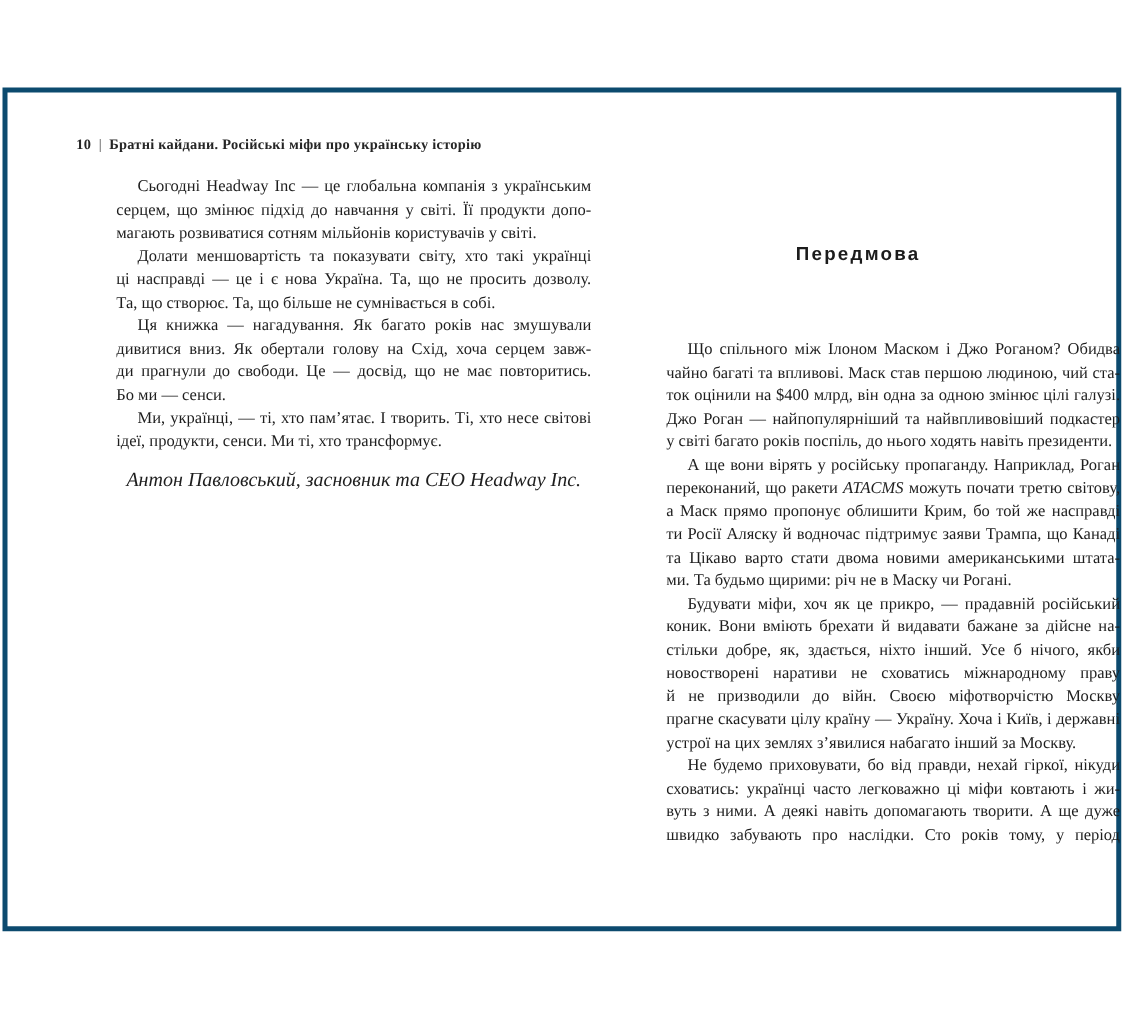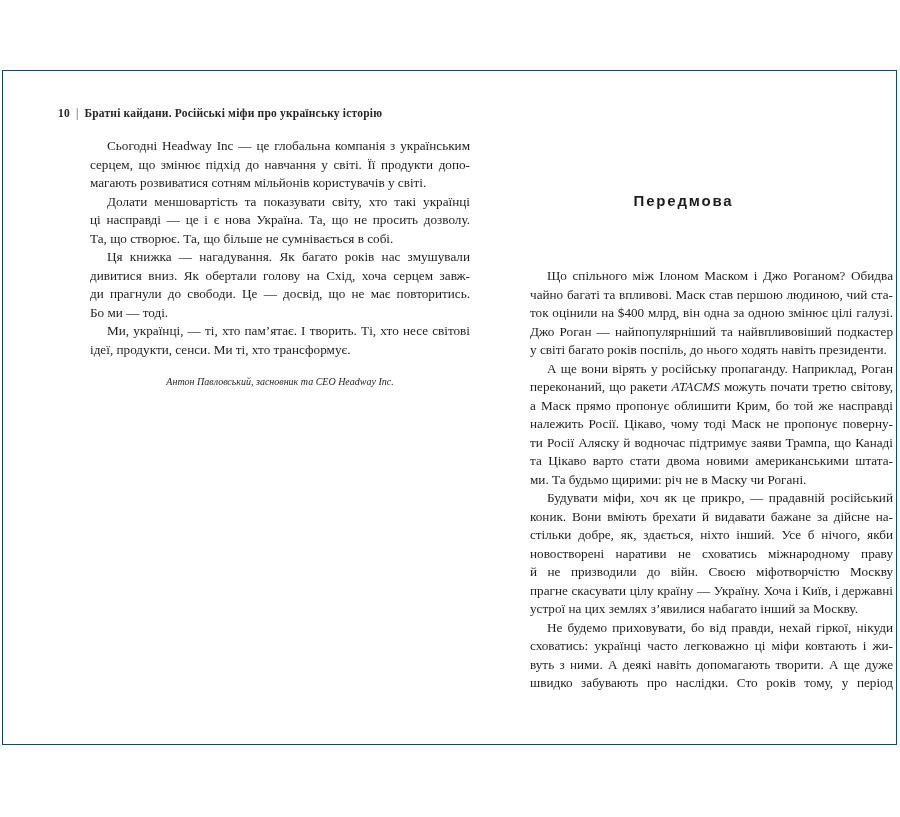--- a/index.html
+++ b/index.html
@@ -9,21 +9,21 @@
     font-family: "Liberation Serif", serif;
     overflow: hidden;
   }
   .stage { position: relative; width: 900px; height: 817px; background: #ffffff; }
 
   .page-card {
     position: absolute;
     left: 2px; top: 70px;
     width: 895px; height: 675px;
     background: #ffffff;
-    border: 1px solid #0c4a6e;
+    border: 4px solid #0c4a6e;
   }
 
   
   .col-left {
     position: absolute;
     left: 55px; top: 0;
     width: 380px;
   }
   .running-header {
     position: absolute;
@@ -52,21 +52,21 @@
     text-align: left;
   }
   .line.just { text-align: justify; text-align-last: justify; }
   .line.indent { text-indent: 17px; }
 
   .signature {
     margin-top: 14px;
     width: 100%;
     text-align: center;
     font-style: italic;
-    font-size: 10px;
+    font-size: 16px;
     color: #1e1e1e;
     line-height: 18.5px;
   }
 
   
   .col-right {
     position: absolute;
     left: 495px; top: 0;
     width: 363px;
   }
@@ -97,39 +97,38 @@
       <div class="body-text">
         <div class="line indent just">Сьогодні Headway Inc — це глобальна компанія з українським</div>
           <div class="line just">серцем, що змінює підхід до навчання у світі. Її продукти допо-</div>
           <div class="line">магають розвиватися сотням мільйонів користувачів у світі.</div>
           <div class="line indent just">Долати меншовартість та показувати світу, хто такі українці</div>
           <div class="line just">ці насправді — це і є нова Україна. Та, що не просить дозволу.</div>
           <div class="line">Та, що створює. Та, що більше не сумнівається в собі.</div>
           <div class="line indent just">Ця книжка — нагадування. Як багато років нас змушували</div>
           <div class="line just">дивитися вниз. Як обертали голову на Схід, хоча серцем завж-</div>
           <div class="line just">ди прагнули до свободи. Це — досвід, що не має повторитись.</div>
-          <div class="line">Бо ми — тоді.</div>
+          <div class="line">Бо ми — сенси.</div>
           <div class="line indent just">Ми, українці, — ті, хто пам’ятає. І творить. Ті, хто несе світові</div>
           <div class="line">ідеї, продукти, сенси. Ми ті, хто трансформує.</div>
           <div class="signature">Антон Павловський, засновник та CEO Headway Inc.</div>
       </div>
     </div>
 
     <div class="col-right">
       <div class="chapter-heading">Передмова</div>
       <div class="body-text">
           <div class="line indent just">Що спільного між Ілоном Маском і Джо Роганом? Обидва надзви-</div>
           <div class="line just">чайно багаті та впливові. Маск став першою людиною, чий ста-</div>
           <div class="line just">ток оцінили на $400 млрд, він одна за одною змінює цілі галузі.</div>
           <div class="line just">Джо Роган — найпопулярніший та найвпливовіший подкастер</div>
           <div class="line">у світі багато років поспіль, до нього ходять навіть президенти.</div>
           <div class="line indent just">А ще вони вірять у російську пропаганду. Наприклад, Роган</div>
           <div class="line just">переконаний, що ракети <em>ATACMS</em> можуть почати третю світову,</div>
           <div class="line just">а Маск прямо пропонує облишити Крим, бо той же насправді</div>
-          <div class="line just">належить Росії. Цікаво, чому тоді Маск не пропонує поверну-</div>
           <div class="line just">ти Росії Аляску й водночас підтримує заяви Трампа, що Канаді</div>
           <div class="line just">та Цікаво варто стати двома новими американськими штата-</div>
           <div class="line">ми. Та будьмо щирими: річ не в Маску чи Рогані.</div>
           <div class="line indent just">Будувати міфи, хоч як це прикро, — прадавній російський</div>
           <div class="line just">коник. Вони вміють брехати й видавати бажане за дійсне на-</div>
           <div class="line just">стільки добре, як, здається, ніхто інший. Усе б нічого, якби</div>
           <div class="line just">новостворені наративи не сховатись міжнародному праву</div>
           <div class="line just">й не призводили до війн. Своєю міфотворчістю Москву фактично</div>
           <div class="line just">прагне скасувати цілу країну — Україну. Хоча і Київ, і державні</div>
           <div class="line">устрої на цих землях з’явилися набагато інший за Москву.</div>

